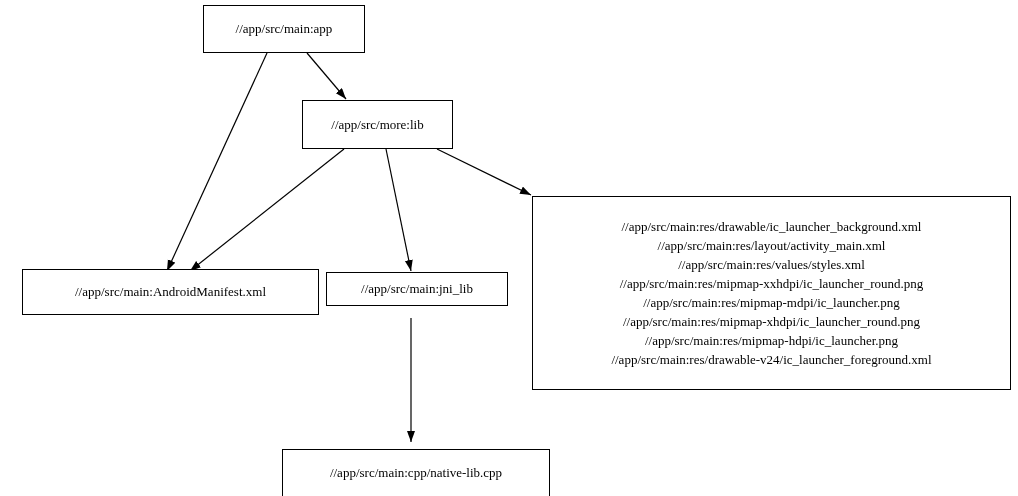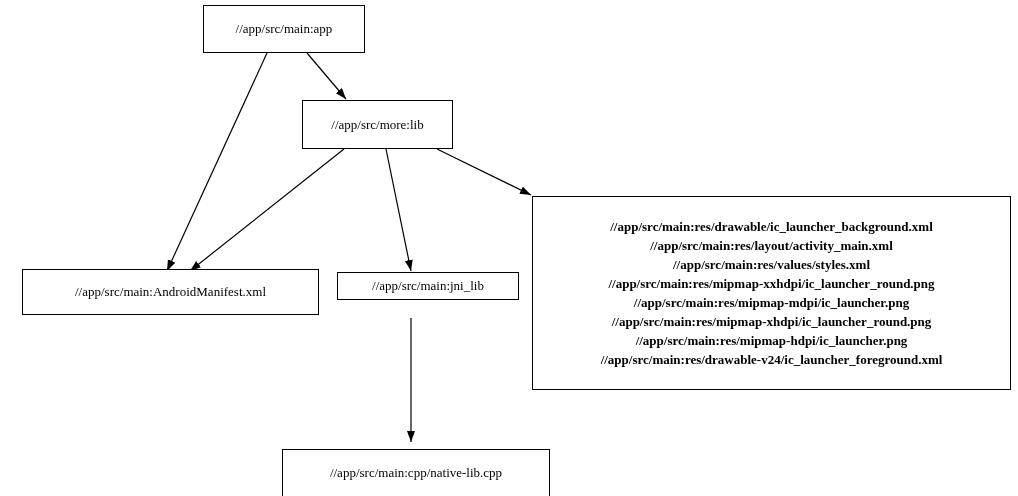--- a/index.html
+++ b/index.html
@@ -37,27 +37,26 @@
     align-items: center;
     justify-content: center;
     font-size: 13px;
     white-space: nowrap;
     text-align: center;
   }
   .node.multi {
     flex-direction: column;
     justify-content: center;
     line-height: 19px;
-    font-weight: bold;
   }
   
   #node-app        { left: 203px; top: 5px;   width: 162px; height: 48px; }
   #node-lib        { left: 302px; top: 100px; width: 151px; height: 49px; }
   #node-manifest   { left: 5px;   top: 269px; width: 297px; height: 46px; margin-left: 17px; }
-  #node-jni-lib    { left: 326px; top: 272px; width: 182px; height: 28px; margin-left: 11px; }
+  #node-jni-lib    { left: 326px; top: 272px; width: 182px; height: 34px; }
   #node-res-group  { left: 532px; top: 196px; width: 479px; height: 194px; }
   #node-native-lib { left: 282px; top: 449px; width: 268px; height: 48px; text-align: right; }
 </style>
 </head>
 <body>
 
 <div class="canvas">
 
   <svg class="edges" viewBox="0 0 1018 496" xmlns="http://www.w3.org/2000/svg">
     <defs>

